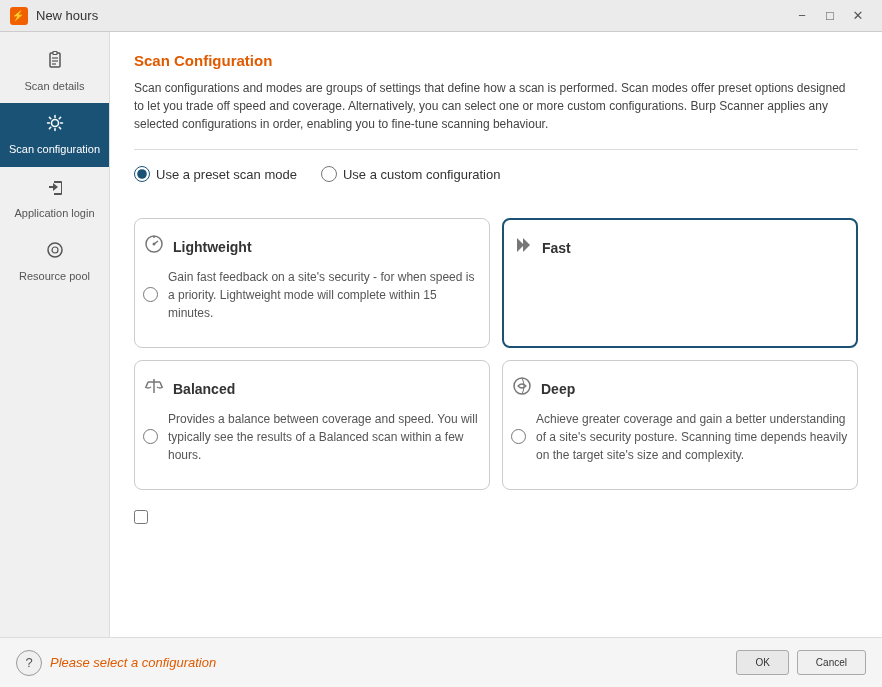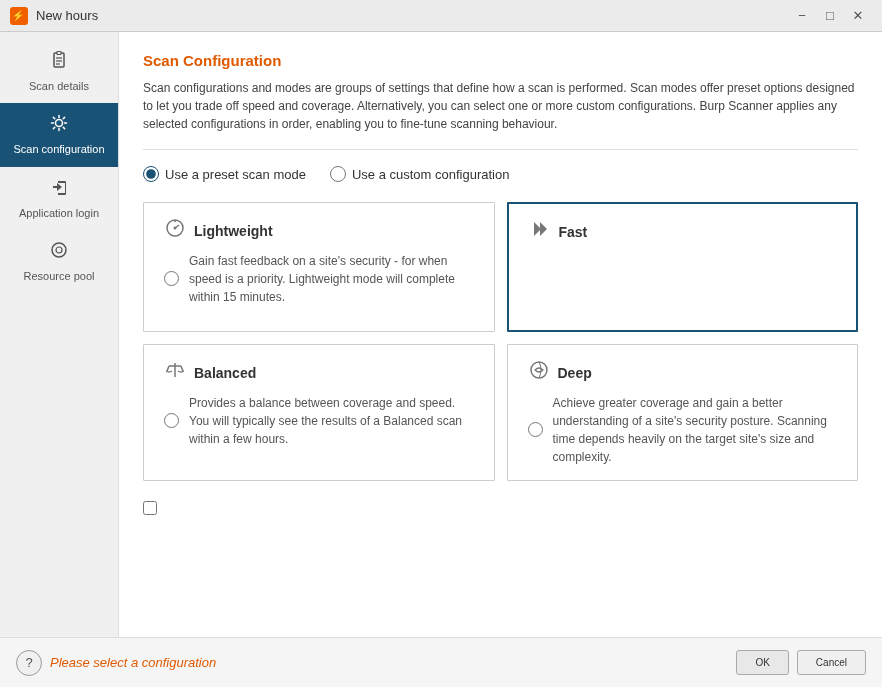--- a/index.html
+++ b/index.html
@@ -72,21 +72,21 @@
     }
 
     .dialog-body {
       display: flex;
       flex: 1;
       overflow: hidden;
     }
 
     
     .sidebar {
-      width: 119px;
+      width: 110px;
       background: #f0f0f0;
       border-right: 1px solid #ddd;
       display: flex;
       flex-direction: column;
       padding-top: 8px;
       flex-shrink: 0;
     }
 
     .sidebar-item {
       display: flex;
@@ -133,21 +133,21 @@
 
     .divider {
       border: none;
       border-top: 1px solid #ddd;
       margin-bottom: 16px;
     }
 
     .radio-group {
       display: flex;
       gap: 24px;
-      margin-bottom: 20px;
+      margin-bottom: 36px;
       align-items: center;
     }
 
     .radio-option {
       display: flex;
       align-items: center;
       gap: 6px;
       cursor: pointer;
       font-size: 13px;
       color: #333;
@@ -161,22 +161,22 @@
 
     .scan-modes-grid {
       display: grid;
       grid-template-columns: 1fr 1fr;
       gap: 12px;
       margin-bottom: 20px;
     }
 
     .scan-mode-card {
       border: 1px solid #ccc;
-      border-radius: 1px;
-      padding: 14px 20px;
+      border-radius: 8px;
+      padding: 14px 8px;
       background: white;
       cursor: pointer;
       min-height: 130px;
     }
 
     .scan-mode-card.selected {
       border: 2px solid #1a5276;
       background: white;
     }
 

